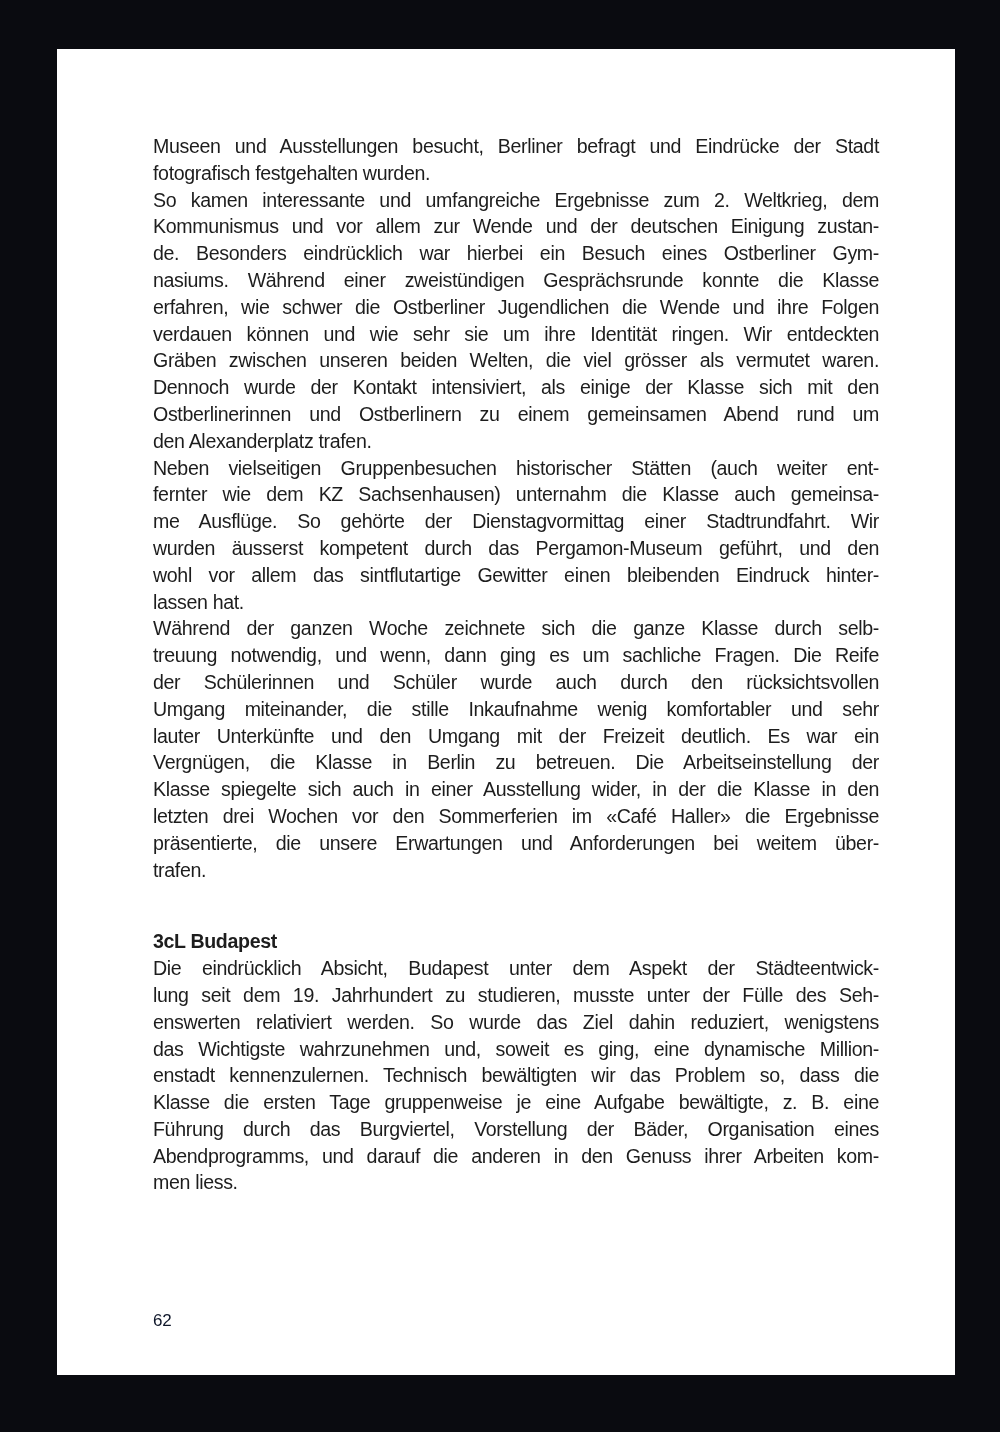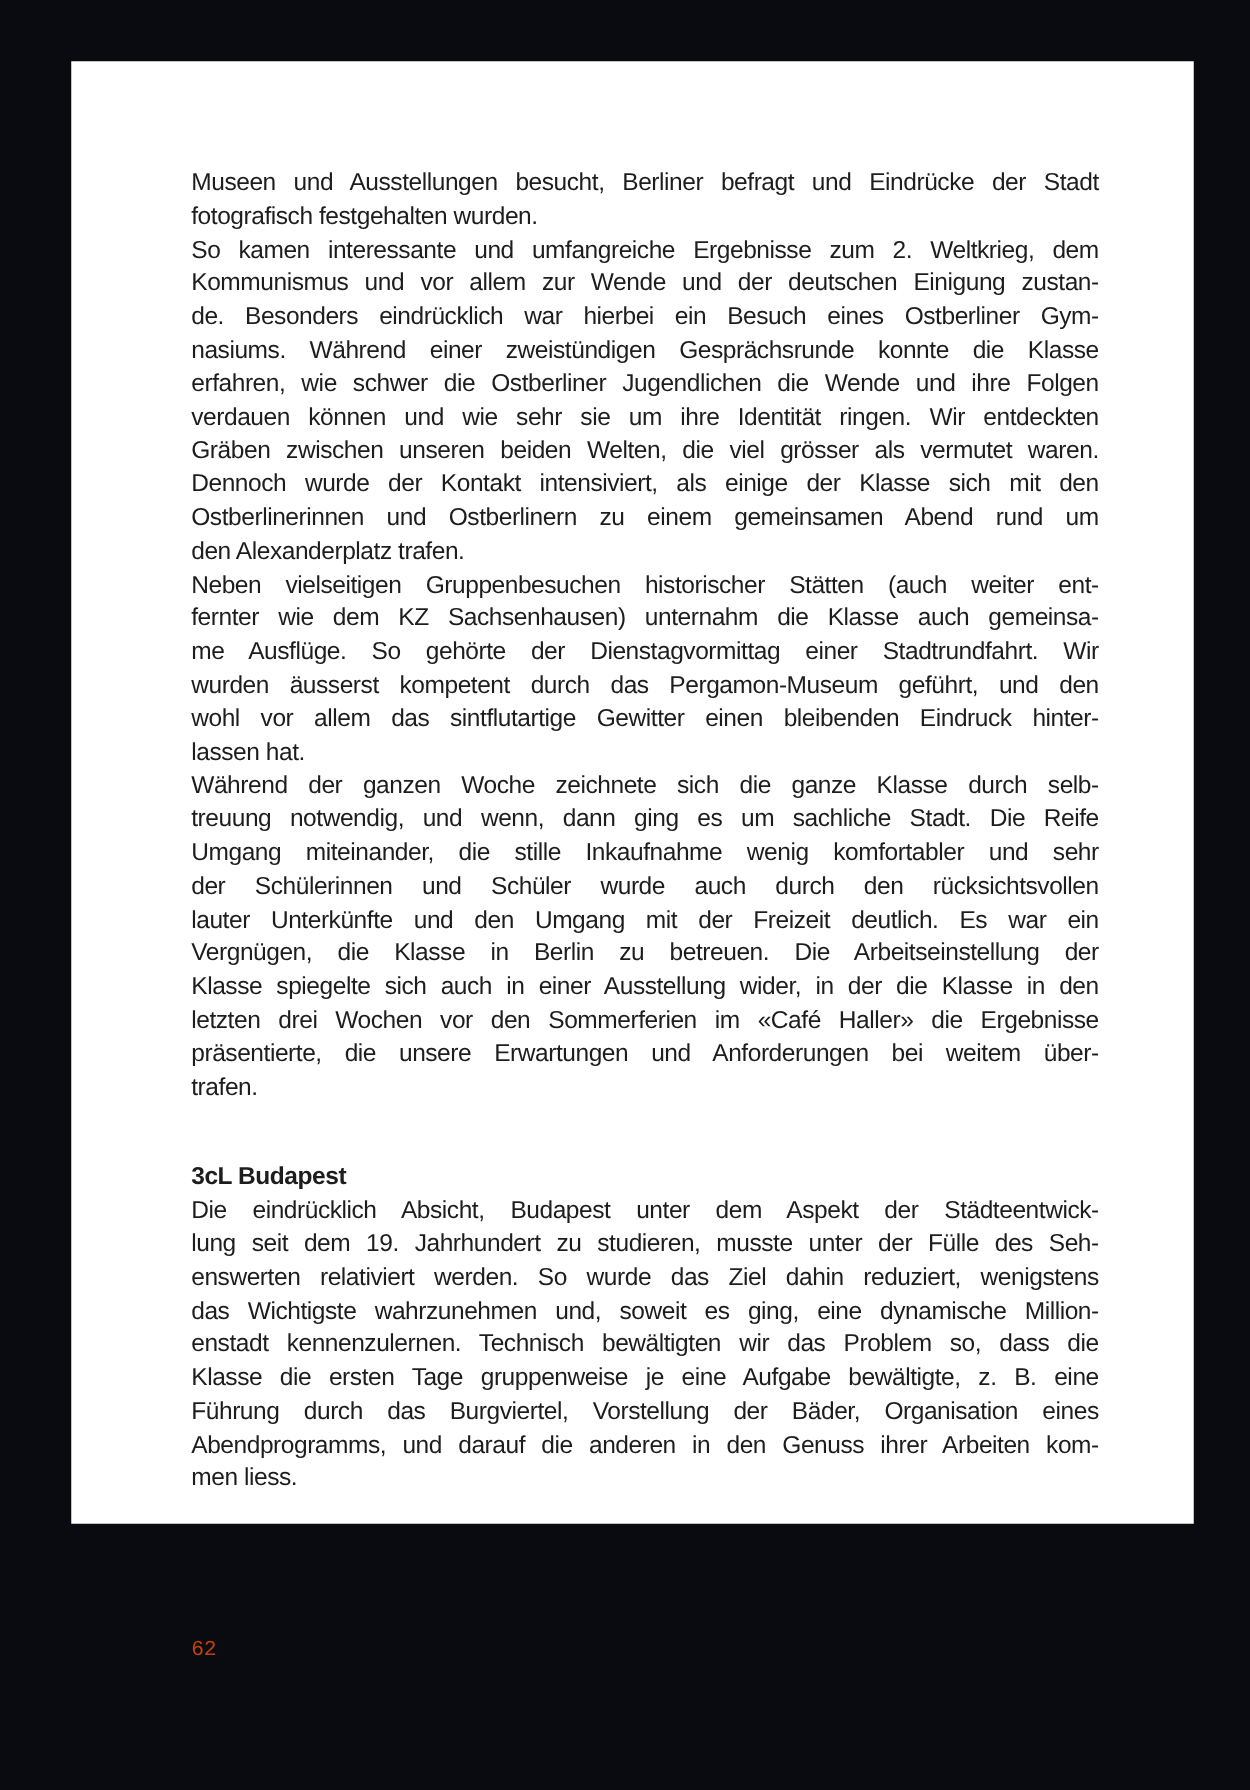--- a/index.html
+++ b/index.html
@@ -1,36 +1,36 @@
 <!DOCTYPE html>
 <html><head>
 <meta charset="utf-8">
 <style>
   html, body { margin:0; padding:0; }
   body {
     width:1000px; height:1432px; background:#0a0b10; position:relative; overflow:hidden;
   }
   .page {
-    position:absolute; left:57px; top:49px; width:898px; height:1170px;
+    position:absolute; left:57px; top:49px; width:898px; height:1326px;
     background:#ffffff;
   }
   .content {
     position:absolute; left:96px; top:84px; width:726px;
     font-family:"Liberation Sans", sans-serif;
     font-size:19.6px; line-height:26.8px; color:#1d1d1d;
     letter-spacing:-0.35px;
   }
   .content p { margin:0; text-align:justify; hyphens:manual; }
   .content p .line { display:block; text-align:justify; text-align-last:justify; }
   .content p .line.last { text-align-last:left; }
   .heading { font-weight:bold; margin-top:45px !important; }
   .authors { margin-bottom:13px !important; }
   .page-number {
     position:absolute; left:96px; top:1262px;
-    font-family:Liberation Mono, monospace; font-size:17px; color:#c2410c;
+    font-family:Liberation Sans, sans-serif; font-size:17px; color:#0f172a;
     letter-spacing:-0.3px;
   }
 </style>
 </head>
 <body>
 
 <div class="page">
   <div class="content">
     <div id="section1">
         <p>
@@ -52,23 +52,23 @@
         <p>
           <span class="line">Neben vielseitigen Gruppenbesuchen historischer Stätten (auch weiter ent-</span>
           <span class="line">fernter wie dem KZ  Sachsenhausen) unternahm die Klasse auch gemeinsa-</span>
           <span class="line">me Ausflüge. So gehörte der Dienstagvormittag einer Stadtrundfahrt. Wir</span>
           <span class="line">wurden äusserst kompetent durch das Pergamon-Museum geführt, und den</span>
           <span class="line">wohl vor allem das sintflutartige Gewitter einen bleibenden Eindruck hinter-</span>
           <span class="line last">lassen hat.</span>
         </p>
         <p>
           <span class="line">Während der ganzen Woche zeichnete sich die ganze Klasse durch selb-</span>
-          <span class="line">treuung notwendig, und wenn, dann ging es um sachliche Stadt. Die Reife</span>
+          <span class="line">treuung notwendig, und wenn, dann ging es um sachliche Fragen. Die Reife</span>
+          <span class="line">der Schülerinnen und Schüler wurde auch durch den rücksichtsvollen</span>
           <span class="line">Umgang miteinander, die stille Inkaufnahme wenig komfortabler und sehr</span>
-          <span class="line">der Schülerinnen und Schüler wurde auch durch den rücksichtsvollen</span>
           <span class="line">lauter Unterkünfte und den Umgang mit der Freizeit deutlich. Es war ein</span>
           <span class="line">Vergnügen, die Klasse in Berlin zu betreuen. Die Arbeitseinstellung der</span>
           <span class="line">Klasse spiegelte sich auch in einer Ausstellung wider, in der die Klasse in den</span>
           <span class="line">letzten drei Wochen vor den Sommerferien im «Café Haller» die Ergebnisse</span>
           <span class="line">präsentierte, die unsere Erwartungen und Anforderungen bei weitem über-</span>
           <span class="line last">trafen.</span>
         </p>
       </div>
     <p class="heading">3cL Budapest</p>
     <p id="section2-body">

